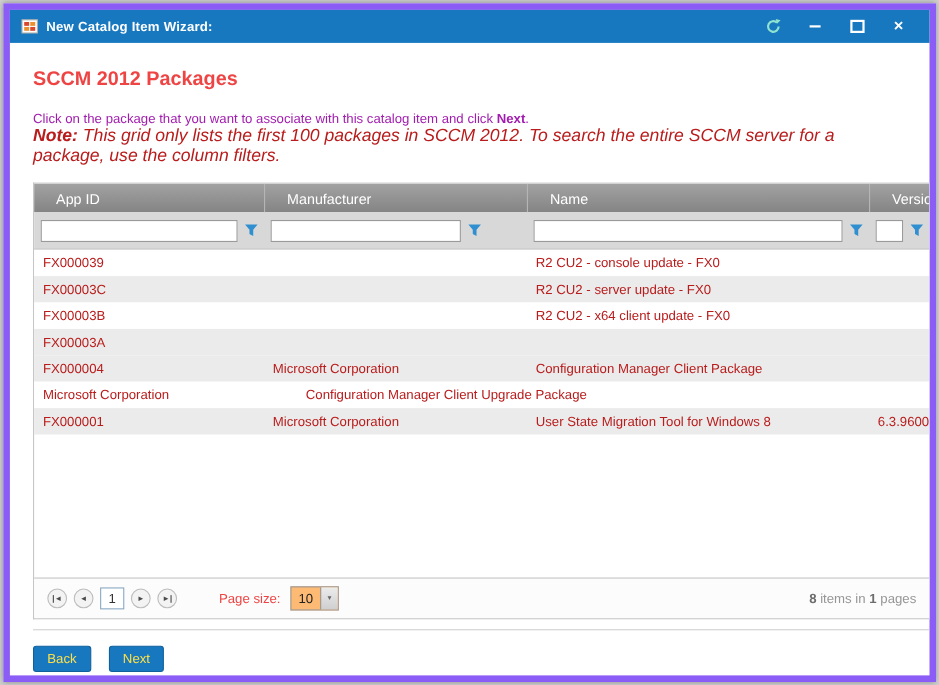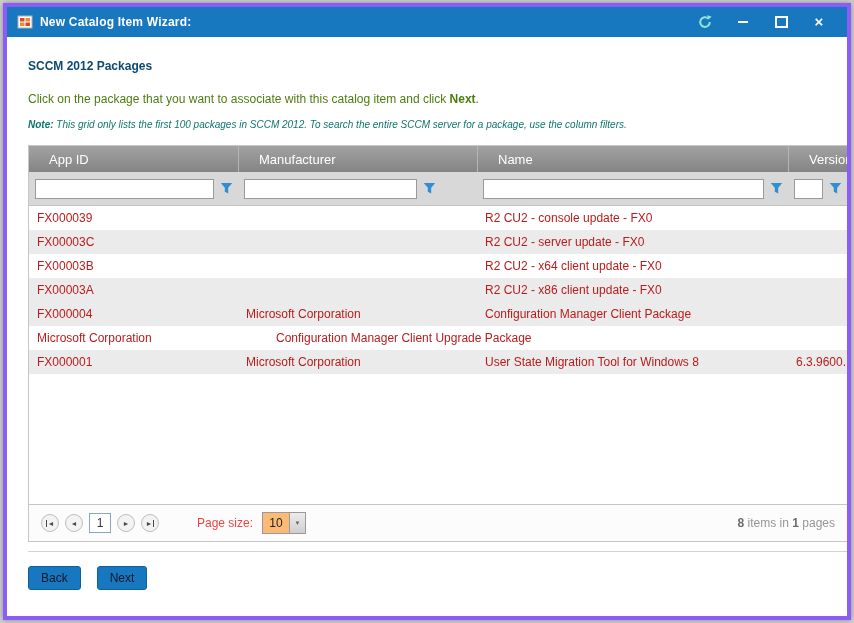--- a/index.html
+++ b/index.html
@@ -2,42 +2,42 @@
 <html><head>
 <meta charset="utf-8">
 <style>
   html,body{margin:0;padding:0;}
   body{
     width:854px;height:623px;position:relative;overflow:hidden;
     background:#cfcfcf;font-family:"Liberation Sans",sans-serif;
   }
   .window{
     position:absolute;left:3px;top:3px;right:3px;bottom:3px;
-    border:4px solid #8b5cf6;background:#fff;
+    border:6px solid #8b5cf6;background:#fff;
     box-shadow:0 0 5px rgba(0,0,0,.35);
     display:flex;flex-direction:column;
   }
   
   .titlebar{
     height:30px;flex:0 0 30px;background:#1878bf;color:#fff;
     display:flex;align-items:center;padding:0 10px;
   }
   .app-icon{width:16px;height:16px;margin-right:7px;display:inline-block;}
   .title-text{font-size:12px;font-weight:bold;letter-spacing:.2px;}
   .win-controls{margin-left:auto;display:flex;align-items:center;gap:22px;margin-right:10px;}
   .win-btn{display:flex;align-items:center;justify-content:center;width:16px;height:16px;cursor:pointer;}
   .min-glyph{width:10px;height:0;border-bottom:2px solid #fff;display:inline-block;}
   .max-glyph{width:9px;height:8px;border:2px solid #fff;display:inline-block;}
   .close-glyph{color:#fff;font-size:15px;font-weight:bold;line-height:16px;}
   
   .content{flex:1;padding:0 0 0 21px;display:flex;flex-direction:column;overflow:hidden;}
-  .page-heading{margin-top:22px;font-size:12px;font-weight:bold;color:#0c4a6e;padding-right:21px;}
-  .instruction{margin-top:19px;font-size:12px;color:#4d7c0f;}
+  .page-heading{margin-top:22px;font-size:18px;font-weight:bold;color:#ef4444;padding-right:21px;}
+  .instruction{margin-top:19px;font-size:12px;color:#a21caf;}
   .instruction b{font-weight:bold;}
-  .note-line{margin-top:13px;font-size:10px;font-style:italic;color:#0f766e;padding-right:21px;}
+  .note-line{font-size:16px;font-style:italic;color:#b91c1c;padding-right:21px;}
   .note-line .note-label{font-weight:bold;}
   
   .grid{
     margin-top:15px;margin-right:0;border:1px solid #c6c6c6;border-right:none;
     height:395px;flex:0 0 395px;display:flex;flex-direction:column;overflow:hidden;
     background:#fff;
   }
   .grid-header{display:flex;height:26px;flex:0 0 26px;background:linear-gradient(#a2a2a2,#848484);color:#fff;align-items:center;font-size:13px;}
   .hcell{padding-left:20px;box-sizing:border-box;white-space:nowrap;overflow:hidden;}
   .hcell + .hcell{border-left:1px solid #b5b5b5;height:100%;display:flex;align-items:center;text-align:center;}
@@ -79,21 +79,21 @@
     display:flex;align-items:stretch;cursor:pointer;
   }
   .page-size-value{flex:1;display:flex;align-items:center;justify-content:center;font-size:12px;color:#222;}
   .dd-arrow{width:15px;border-left:1px solid #9a9a9a;background:linear-gradient(#ececec,#cfcfcf);display:flex;align-items:center;justify-content:center;font-size:6px;color:#666;}
   .pager-summary{margin-left:auto;color:#969696;}
   .pager-summary b{color:#6d6d6d;font-weight:bold;}
   
   .footer-divider{border-top:1px solid #d2d2d2;margin-top:9px;}
   .footer{display:flex;gap:16px;margin-top:14px;padding-bottom:12px;}
   .btn{
-    background:#1878bf;color:#0f172a;border:1px solid #0f619e;border-radius:3px;
+    background:#1878bf;color:#fde047;border:1px solid #0f619e;border-radius:3px;
     font-family:"Liberation Sans",sans-serif;font-size:12px;padding:4px 12px;cursor:pointer;
   }
 </style>
 </head>
 <body>
 
 <div class="window">
 
   <div class="titlebar">
     <span class="app-icon">
@@ -192,21 +192,20 @@
   </div>
           <div class="grid-row">
     <div class="cell col-appid">FX00003B</div>
     <div class="cell col-manufacturer"></div>
     <div class="cell col-name">R2 CU2 - x64 client update - FX0</div>
     <div class="cell col-version"></div>
   </div>
           <div class="grid-row alt">
     <div class="cell col-appid">FX00003A</div>
     <div class="cell col-manufacturer"></div>
-    <div class="cell col-name">R2 CU2 - x86 client update - FX0</div>
     <div class="cell col-version"></div>
   </div>
           <div class="grid-row alt">
     <div class="cell col-appid">FX000004</div>
     <div class="cell col-manufacturer">Microsoft Corporation</div>
     <div class="cell col-name">Configuration Manager Client Package</div>
     <div class="cell col-version"></div>
   </div>
           <div class="grid-row">
     <div class="cell col-manufacturer">Microsoft Corporation</div>

